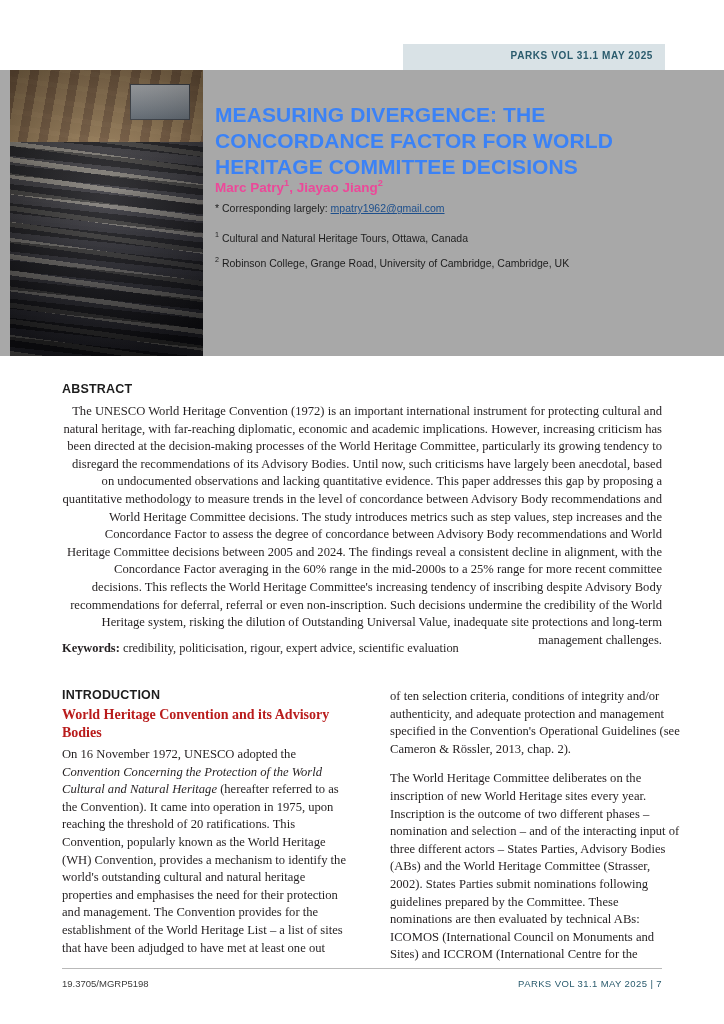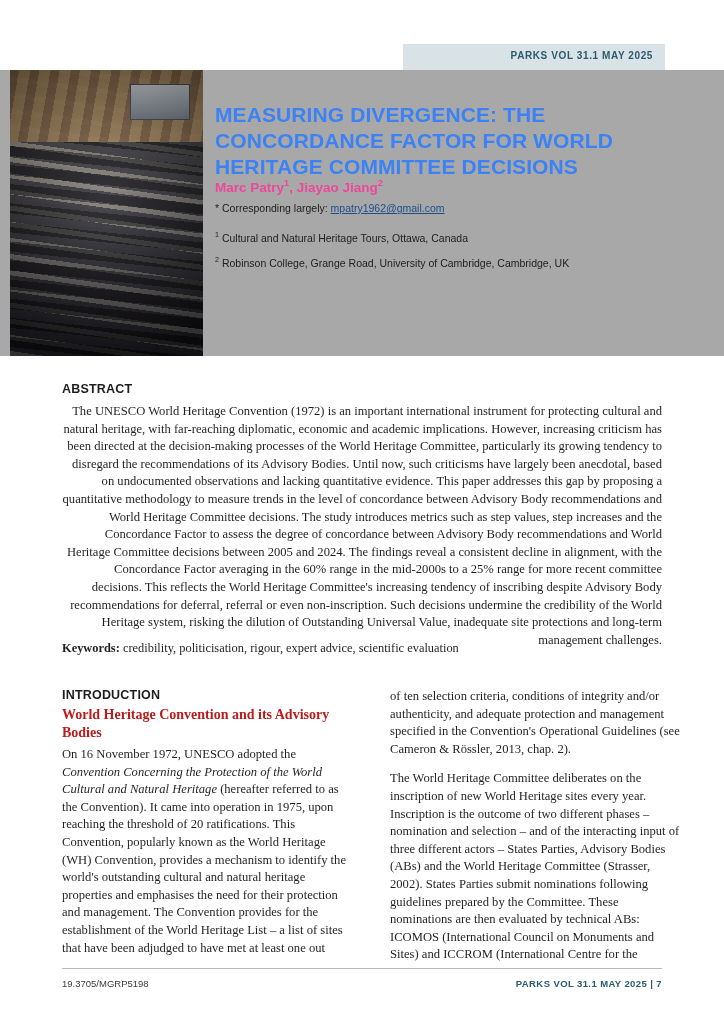--- a/index.html
+++ b/index.html
@@ -218,21 +218,21 @@
     font-family: "Liberation Sans", sans-serif;
     font-size: 9.5px;
     color: #3b3b3b;
   }
   .footer-right {
     position: absolute;
     top: 978px;
     right: 62px;
     font-family: "Liberation Sans", sans-serif;
     font-size: 9.5px;
-    font-weight: bold;
+    font-weight: normal;
     letter-spacing: 0.4px;
     color: #2a5b6d;
   }
 </style>
 </head>
 <body>
 
 <div class="journal-band">
   <div class="journal-band-text">PARKS VOL 31.1 MAY 2025</div>
 </div>

